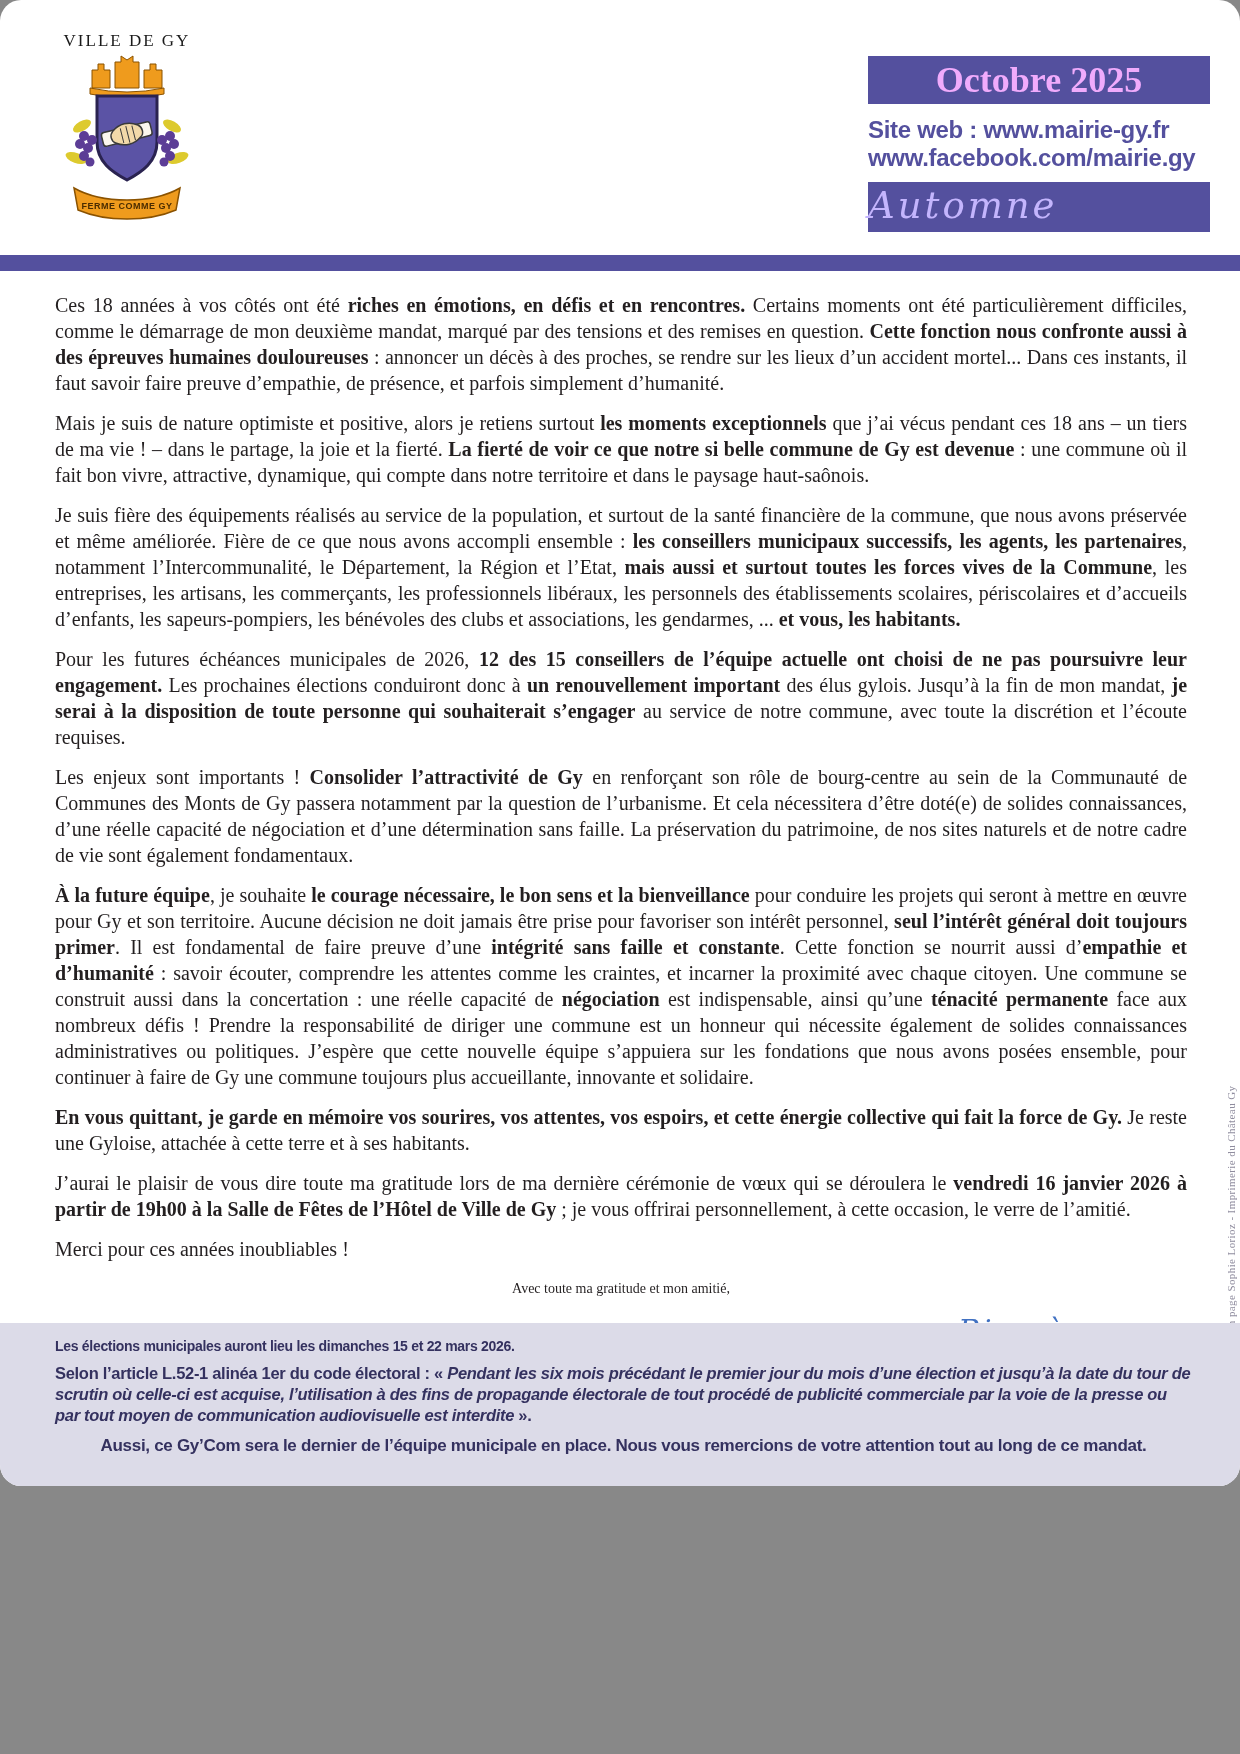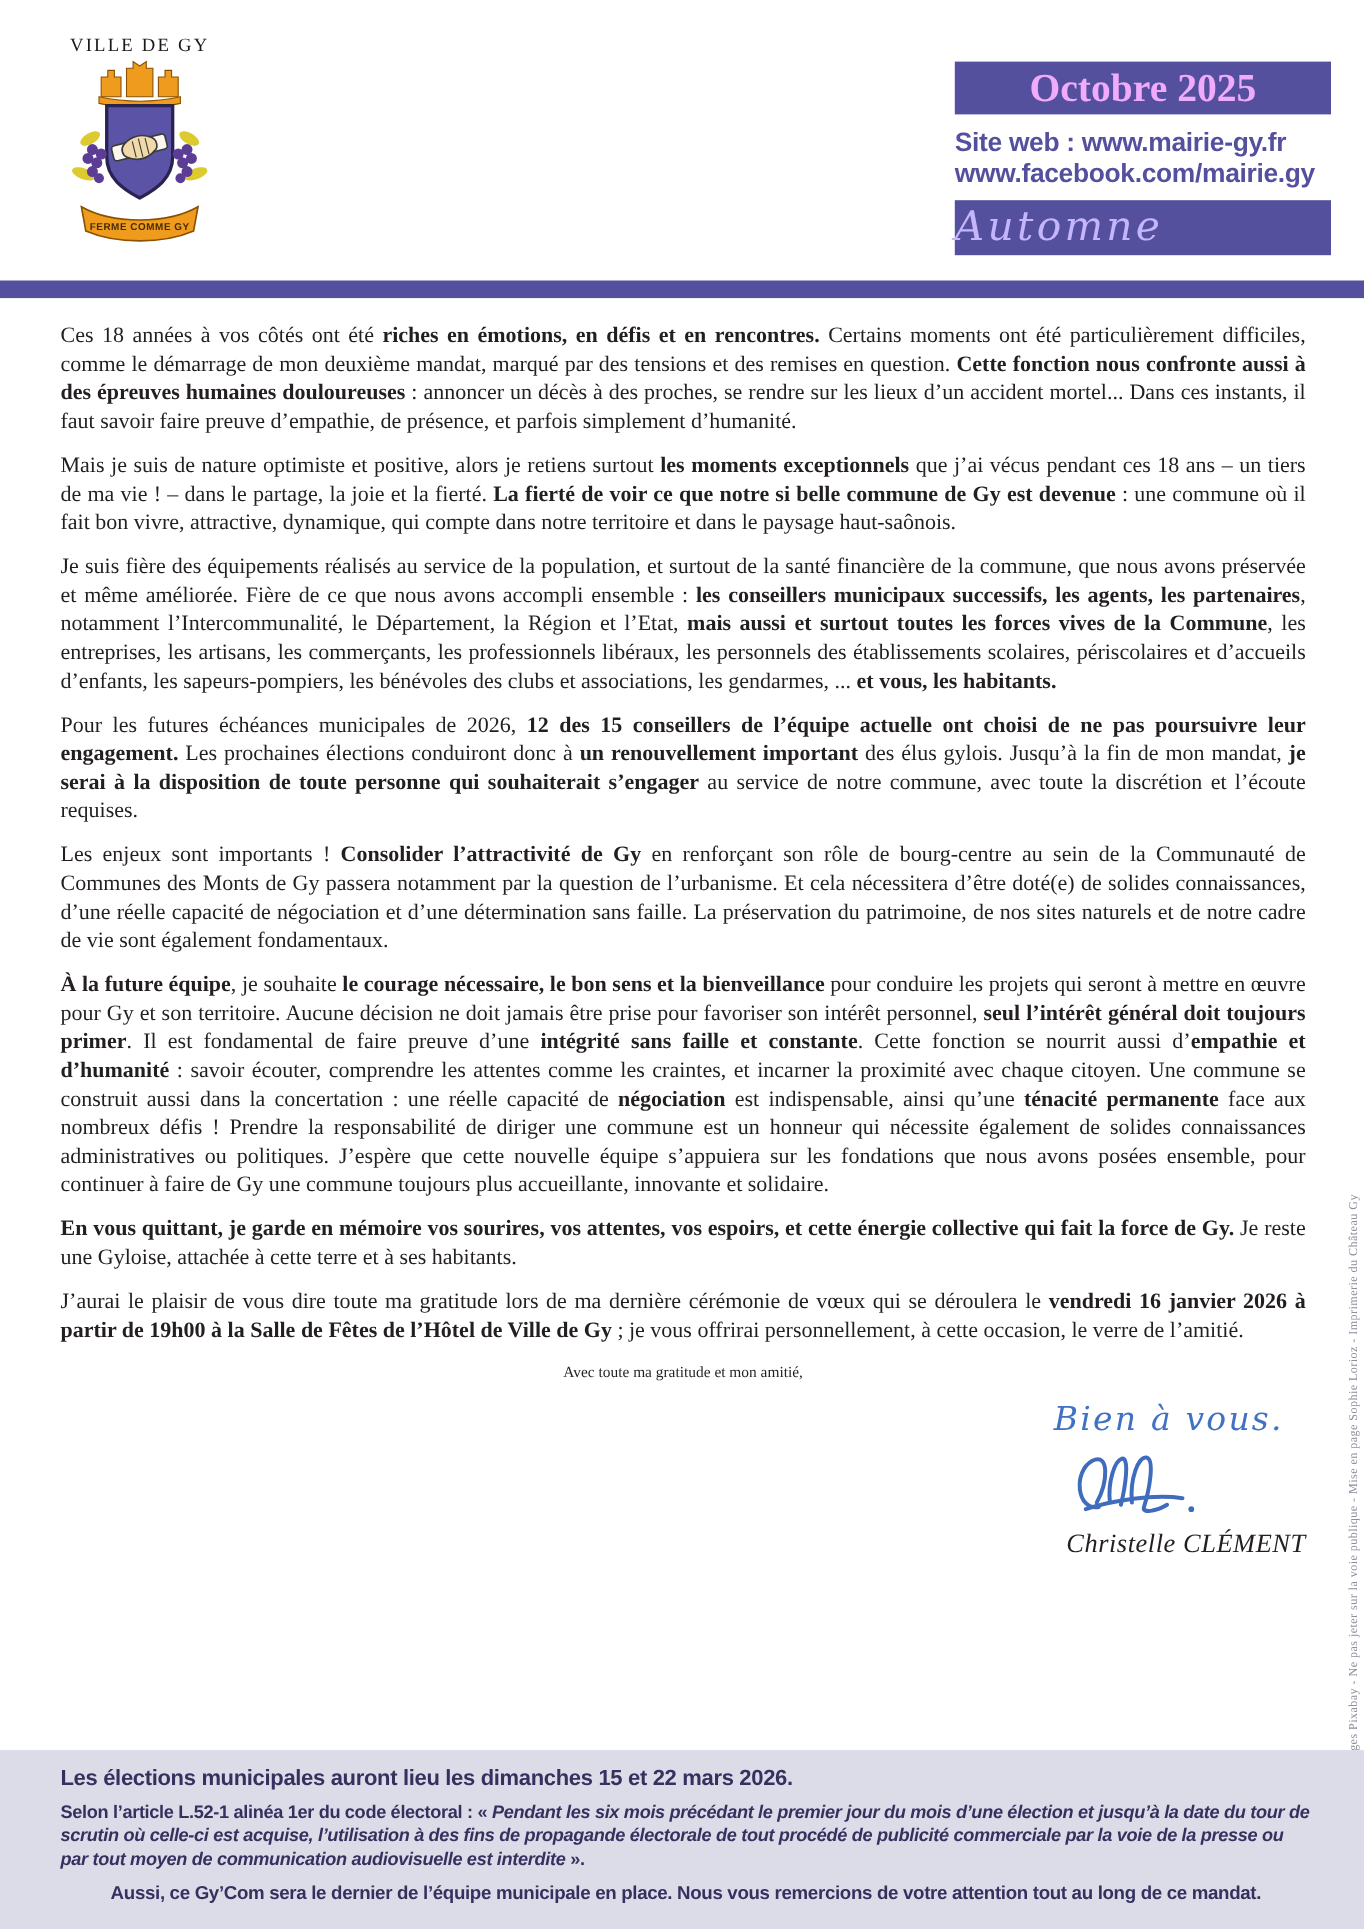--- a/index.html
+++ b/index.html
@@ -1,19 +1,19 @@
 <!DOCTYPE html>
 <html lang="fr"><head>
 <meta charset="utf-8">
 <style>
   html,body{margin:0;padding:0;background:#888;}
   .page{
-    position:relative;width:1240px;height:1754px;background:#ffffff;
+    position:relative;width:1240px;height:1486px;background:#ffffff;
     margin:0 auto;overflow:hidden;
-    font-family:"Liberation Serif", serif;color:#231f20;
+    font-family:"Liberation Serif", serif;color:#231f20;border-radius:21px;
   }
   
   .logo-wrap{position:absolute;left:52px;top:30px;width:150px;height:200px;}
   .masthead{position:absolute;left:228px;top:48px;width:484px;}
   .masthead-title{
     font-family:"Liberation Serif", serif;font-weight:bold;
     font-size:97px;line-height:1;color:#54509e;text-align:center;
     letter-spacing:-2px;white-space:nowrap;
   }
   .masthead-subtitle{
@@ -58,21 +58,21 @@
     font-family:"Liberation Serif", serif;font-size:11px;color:#8f8c9e;
     letter-spacing:0.4px;white-space:nowrap;
   }
   
   .footer{
     position:absolute;left:0;right:0;bottom:0;height:163px;background:#dcdbe8;
     padding:15px 48px 0 55px;box-sizing:border-box;
     font-family:"Liberation Sans", sans-serif;color:#34315f;
     letter-spacing:-0.3px;
   }
-  .footer-line1{font-size:20px;font-weight:bold;margin:0;}
+  .footer-line1{font-size:14px;font-weight:bold;margin:0;}
   .footer-legal{font-size:16.5px;font-weight:bold;line-height:1.28;margin:9px 0 0 0;}
   .footer-legal .quote{font-style:italic;}
   .footer-closing{font-size:17px;font-weight:bold;text-align:center;margin:10px 0 0 0;}
 </style>
 </head>
 <body>
 
 <div class="page">
 
   <div class="logo-wrap">
@@ -136,20 +136,21 @@
   <div class="content">
     <div>
         <p class="para"><span>Ces 18 années à vos côtés ont été </span><b>riches en émotions, en défis et en rencontres.</b><span> Certains moments ont été particulièrement difficiles, comme le démarrage de mon deuxième mandat, marqué par des tensions et des remises en question. </span><b>Cette fonction nous confronte aussi à des épreuves humaines douloureuses</b><span> : annoncer un décès à des proches, se rendre sur les lieux d’un accident mortel... Dans ces instants, il faut savoir faire preuve d’empathie, de présence, et parfois simplement d’humanité.</span></p>
         <p class="para"><span>Mais je suis de nature optimiste et positive, alors je retiens surtout </span><b>les moments exceptionnels</b><span> que j’ai vécus pendant ces 18 ans – un tiers de ma vie ! – dans le partage, la joie et la fierté. </span><b>La fierté de voir ce que notre si belle commune de Gy est devenue</b><span> : une commune où il fait bon vivre, attractive, dynamique, qui compte dans notre territoire et dans le paysage haut-saônois.</span></p>
         <p class="para"><span>Je suis fière des équipements réalisés au service de la population, et surtout de la santé financière de la commune, que nous avons préservée et même améliorée. Fière de ce que nous avons accompli ensemble : </span><b>les conseillers municipaux successifs, les agents, les partenaires</b><span>, notamment l’Intercommunalité, le Département, la Région et l’Etat, </span><b>mais aussi et surtout toutes les forces vives de la Commune</b><span>, les entreprises, les artisans, les commerçants, les professionnels libéraux, les personnels des établissements scolaires, périscolaires et d’accueils d’enfants, les sapeurs-pompiers, les bénévoles des clubs et associations, les gendarmes, ... </span><b>et vous, les habitants.</b></p>
         <p class="para"><span>Pour les futures échéances municipales de 2026, </span><b>12 des 15 conseillers de l’équipe actuelle ont choisi de ne pas poursuivre leur engagement.</b><span> Les prochaines élections conduiront donc à </span><b>un renouvellement important</b><span> des élus gylois. Jusqu’à la fin de mon mandat, </span><b>je serai à la disposition de toute personne qui souhaiterait s’engager</b><span> au service de notre commune, avec toute la discrétion et l’écoute requises.</span></p>
         <p class="para"><span>Les enjeux sont importants ! </span><b>Consolider l’attractivité de Gy</b><span> en renforçant son rôle de bourg-centre au sein de la Communauté de Communes des Monts de Gy passera notamment par la question de l’urbanisme. Et cela nécessitera d’être doté(e) de solides connaissances, d’une réelle capacité de négociation et d’une détermination sans faille. La préservation du patrimoine, de nos sites naturels et de notre cadre de vie sont également fondamentaux.</span></p>
         <p class="para"><b>À la future équipe</b><span>, je souhaite </span><b>le courage nécessaire, le bon sens et la bienveillance</b><span> pour conduire les projets qui seront à mettre en œuvre pour Gy et son territoire. Aucune décision ne doit jamais être prise pour favoriser son intérêt personnel, </span><b>seul l’intérêt général doit toujours primer</b><span>. Il est fondamental de faire preuve d’une </span><b>intégrité sans faille et constante</b><span>. Cette fonction se nourrit aussi d’</span><b>empathie et d’humanité</b><span> : savoir écouter, comprendre les attentes comme les craintes, et incarner la proximité avec chaque citoyen. Une commune se construit aussi dans la concertation : une réelle capacité de </span><b>négociation</b><span> est indispensable, ainsi qu’une </span><b>ténacité permanente</b><span> face aux nombreux défis ! Prendre la responsabilité de diriger une commune est un honneur qui nécessite également de solides connaissances administratives ou politiques. J’espère que cette nouvelle équipe s’appuiera sur les fondations que nous avons posées ensemble, pour continuer à faire de Gy une commune toujours plus accueillante, innovante et solidaire.</span></p>
         <p class="para"><b>En vous quittant, je garde en mémoire vos sourires, vos attentes, vos espoirs, et cette énergie collective qui fait la force de Gy.</b><span> Je reste une Gyloise, attachée à cette terre et à ses habitants.</span></p>
         <p class="para"><span>J’aurai le plaisir de vous dire toute ma gratitude lors de ma dernière cérémonie de vœux qui se déroulera le </span><b>vendredi 16 janvier 2026 à partir de 19h00 à la Salle de Fêtes de l’Hôtel de Ville de Gy</b><span> ; je vous offrirai personnellement, à cette occasion, le verre de l’amitié.</span></p>
+        <p class="para"><span>Merci pour ces années inoubliables !</span></p>
       </div>
 
     <div class="closing-right">
       <p class="gratitude">Avec toute ma gratitude et mon amitié,</p>
       <p class="script-line">Bien à vous.</p>
       <div class="sig-wrap">
         <svg width="120" height="72" viewBox="0 0 120 72">
           <g fill="none" stroke="#3f6cbd" stroke-width="3.6" stroke-linecap="round">
             <path d="M28 58 C8 62 4 26 22 16 C38 8 36 36 26 54"></path>
             <path d="M38 54 C36 36 42 16 49 14 C56 13 52 40 48 56"></path>

